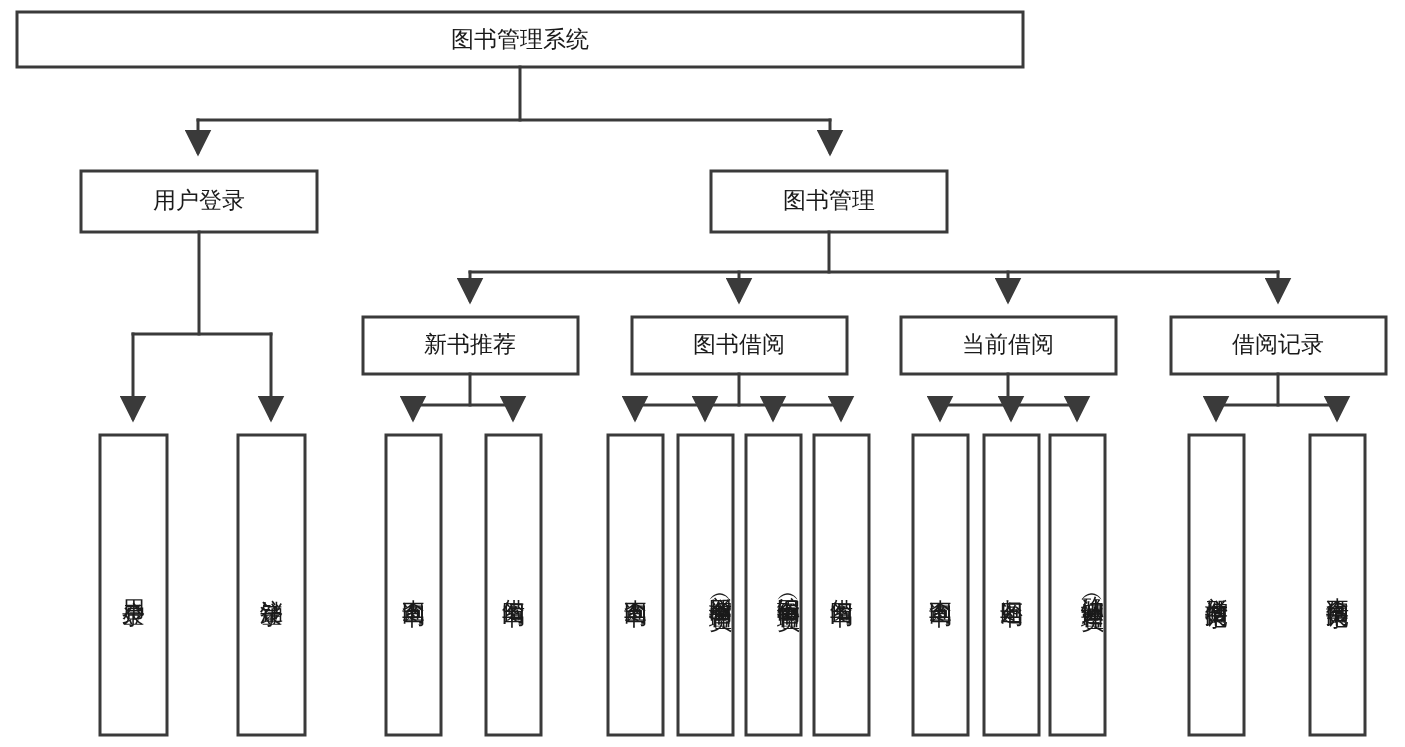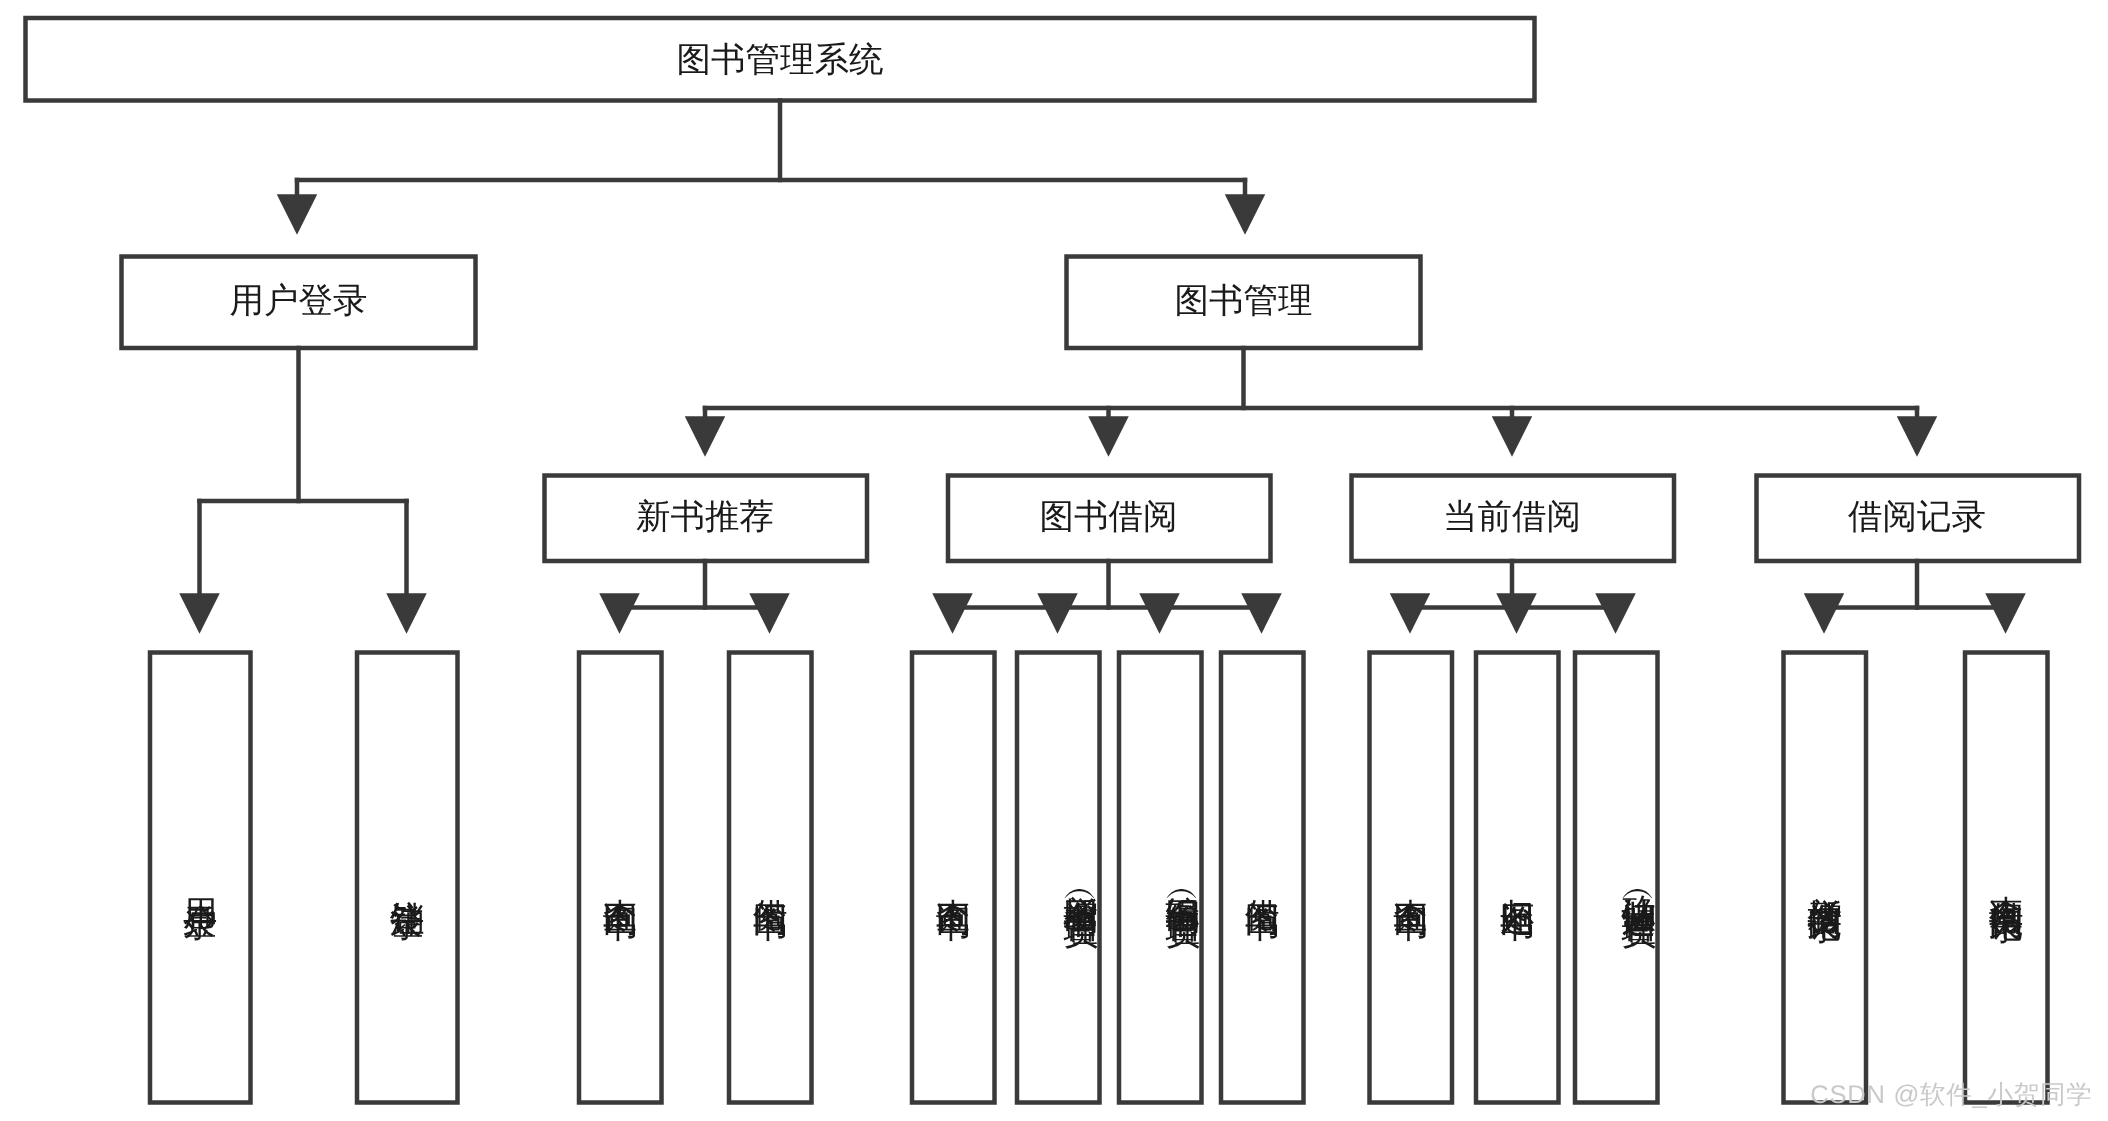--- a/index.html
+++ b/index.html
@@ -205,15 +205,14 @@
   <div class="leaf-label" style="left:746px; top:435px; width:55px; height:300px; align-items:flex-start; padding-top:4px; box-sizing:border-box;">编辑图书（管理员）</div>
   <div class="leaf-label" style="left:814px; top:435px; width:55px; height:300px;">借阅图书</div>
 
   <div class="leaf-label" style="left:913px; top:435px; width:55px; height:300px;">查询图书</div>
   <div class="leaf-label" style="left:984px; top:435px; width:55px; height:300px;">归还图书</div>
   <div class="leaf-label" style="left:1050px; top:435px; width:55px; height:300px; align-items:flex-start; padding-top:4px; box-sizing:border-box;">确认归还（管理员）</div>
 
   <div class="leaf-label" style="left:1189px; top:435px; width:55px; height:300px;">新增借阅记录</div>
   <div class="leaf-label" style="left:1310px; top:435px; width:55px; height:300px;">查询借阅记录</div>
 
-  <div id="watermark">CSDN @软件_小贺同学</div>
 
 </div>
 
 </body></html>

